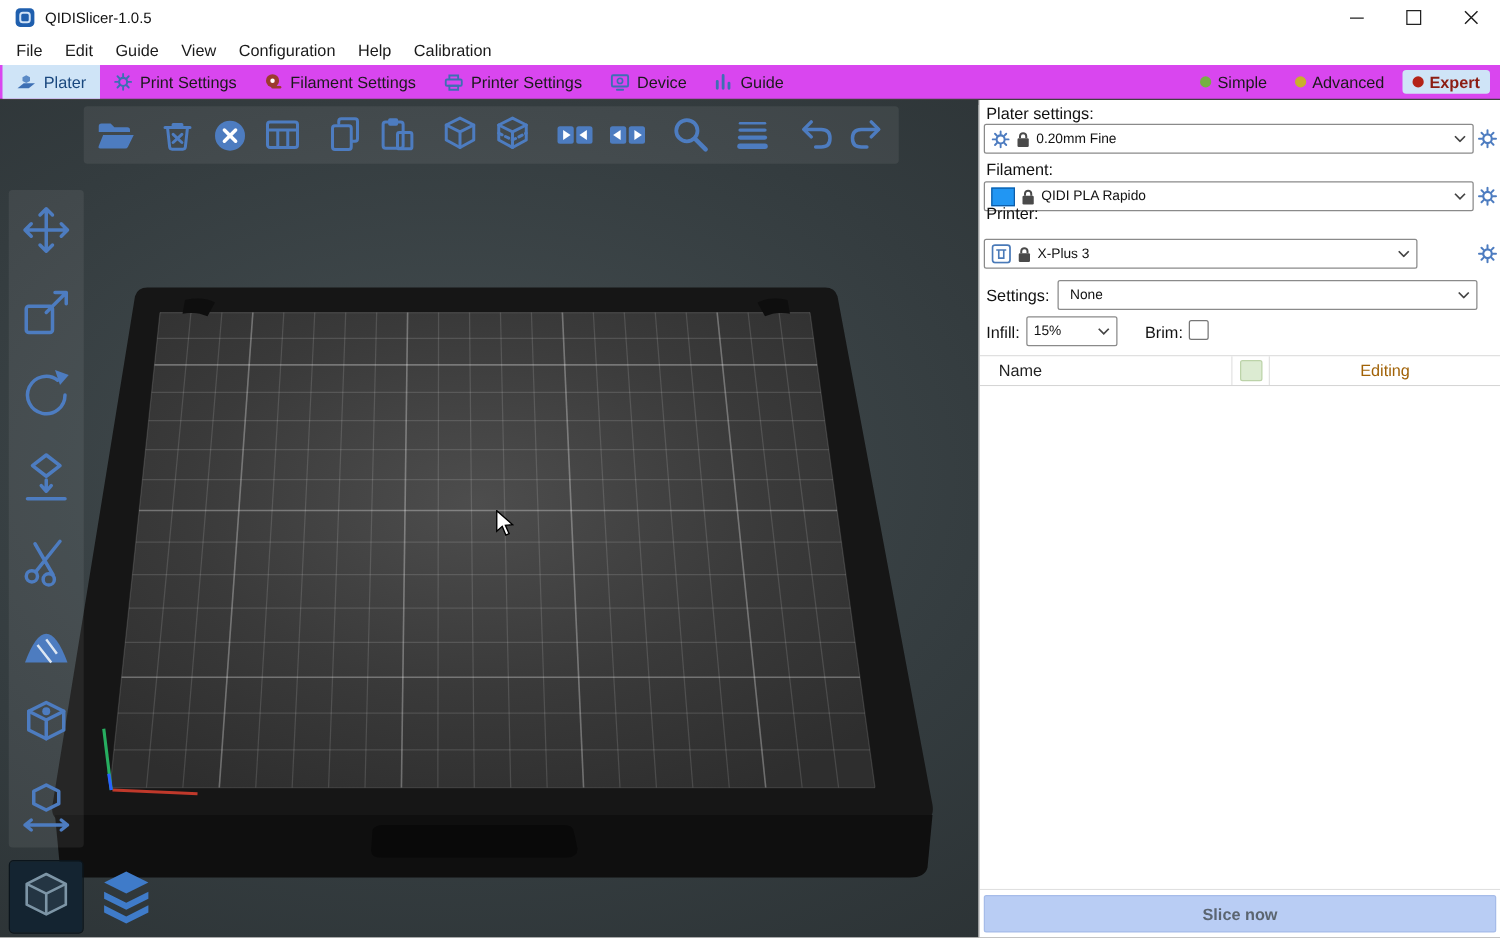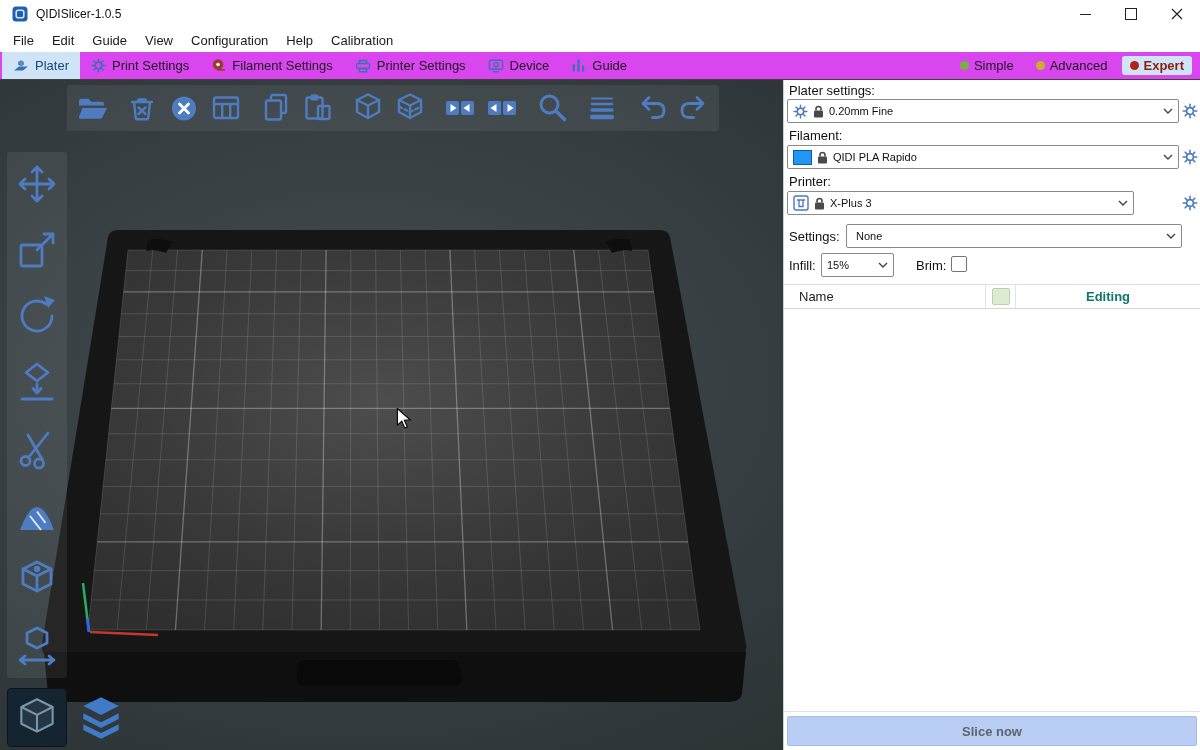--- a/index.html
+++ b/index.html
@@ -60,21 +60,21 @@
   .combo-text{font-size:11px;color:#111;white-space:nowrap;overflow:hidden;}
   .chev{margin-left:auto;display:flex;align-items:center;padding-left:4px;}
   .gear-btn{position:absolute;width:20px;height:22px;display:flex;align-items:center;justify-content:center;background:none;border:none;padding:0;cursor:pointer;}
   .swatch{width:17px;height:13px;background:#2196f3;border:1px solid #0d5ca8;flex:none;}
   .checkbox{position:absolute;width:14px;height:14px;border:1px solid #767676;border-radius:2px;background:#fff;cursor:pointer;}
   
   .object-list{position:absolute;left:0;top:204px;width:416px;height:426px;border-top:1px solid #e0e0e0;border-bottom:1px solid #e0e0e0;}
   .ol-header{display:grid;grid-template-columns:202px 30px 1fr;height:23px;border-bottom:1px solid #d5d5d5;align-items:center;}
   .ol-h-name{padding-left:15px;border-right:1px solid #e3e3e3;height:100%;display:flex;align-items:center;color:#222;}
   .ol-h-mid{height:100%;display:flex;align-items:center;justify-content:center;border-right:1px solid #e3e3e3;}
-  .ol-h-editing{display:flex;justify-content:center;color:#0f766e;font-weight:bold;}
+  .ol-h-editing{display:flex;justify-content:center;color:#a16207;}
   .extruder-chip{width:16px;height:15px;background:#dcebd2;border:1px solid #bcd3a9;border-radius:2px;}
   .ol-body{height:402px;background:#fff;}
   
   .slice-btn{position:absolute;left:3px;top:636px;width:410px;height:30px;background:#b9cdf4;border:1px solid #a6bce9;
     border-radius:2px;color:#5b6570;font-weight:bold;font-size:13px;font-family:"Liberation Sans",sans-serif;cursor:pointer;}
 </style>
 </head>
 <body>
 
 <div class="window">
@@ -470,21 +470,21 @@
       </div>
       <button class="gear-btn" style="left:396px;top:66px">
         <svg width="16" height="16" viewBox="0 0 20 20">
             <g stroke="#4d7cc0" stroke-width="2" stroke-linecap="round">
               <path d="M10 1.5v3M10 15.5v3M1.5 10h3M15.5 10h3M4 4l2.1 2.1M13.9 13.9L16 16M16 4l-2.1 2.1M6.1 13.9L4 16"></path>
             </g>
             <circle cx="10" cy="10" r="4.3" fill="none" stroke="#4d7cc0" stroke-width="2.2"></circle>
           </svg>
       </button>
 
-      <span class="side-label" style="top:94px">Printer:</span>
+      <span class="side-label" style="top:83px">Printer:</span>
       <div class="combo" style="left:3px;top:111px;width:347px">
         <svg width="16" height="16" viewBox="0 0 16 16">
             <rect x="1" y="1" width="14" height="14" rx="2" stroke="#4a7ab8" fill="none" stroke-width="1.4"></rect>
             <path d="M4 5h8M6 5v6.5h4V5" stroke="#4a7ab8" stroke-width="1.3" fill="none"></path>
           </svg>
         <svg width="11" height="13" viewBox="0 0 11 13">
             <rect x="1" y="5.5" width="9" height="7" rx="1" fill="#4a4a4a"></rect>
             <path d="M3 5.5V4a2.5 2.5 0 0 1 5 0v1.5" fill="none" stroke="#4a4a4a" stroke-width="1.6"></path>
           </svg>
         <span class="combo-text">X-Plus 3</span>

